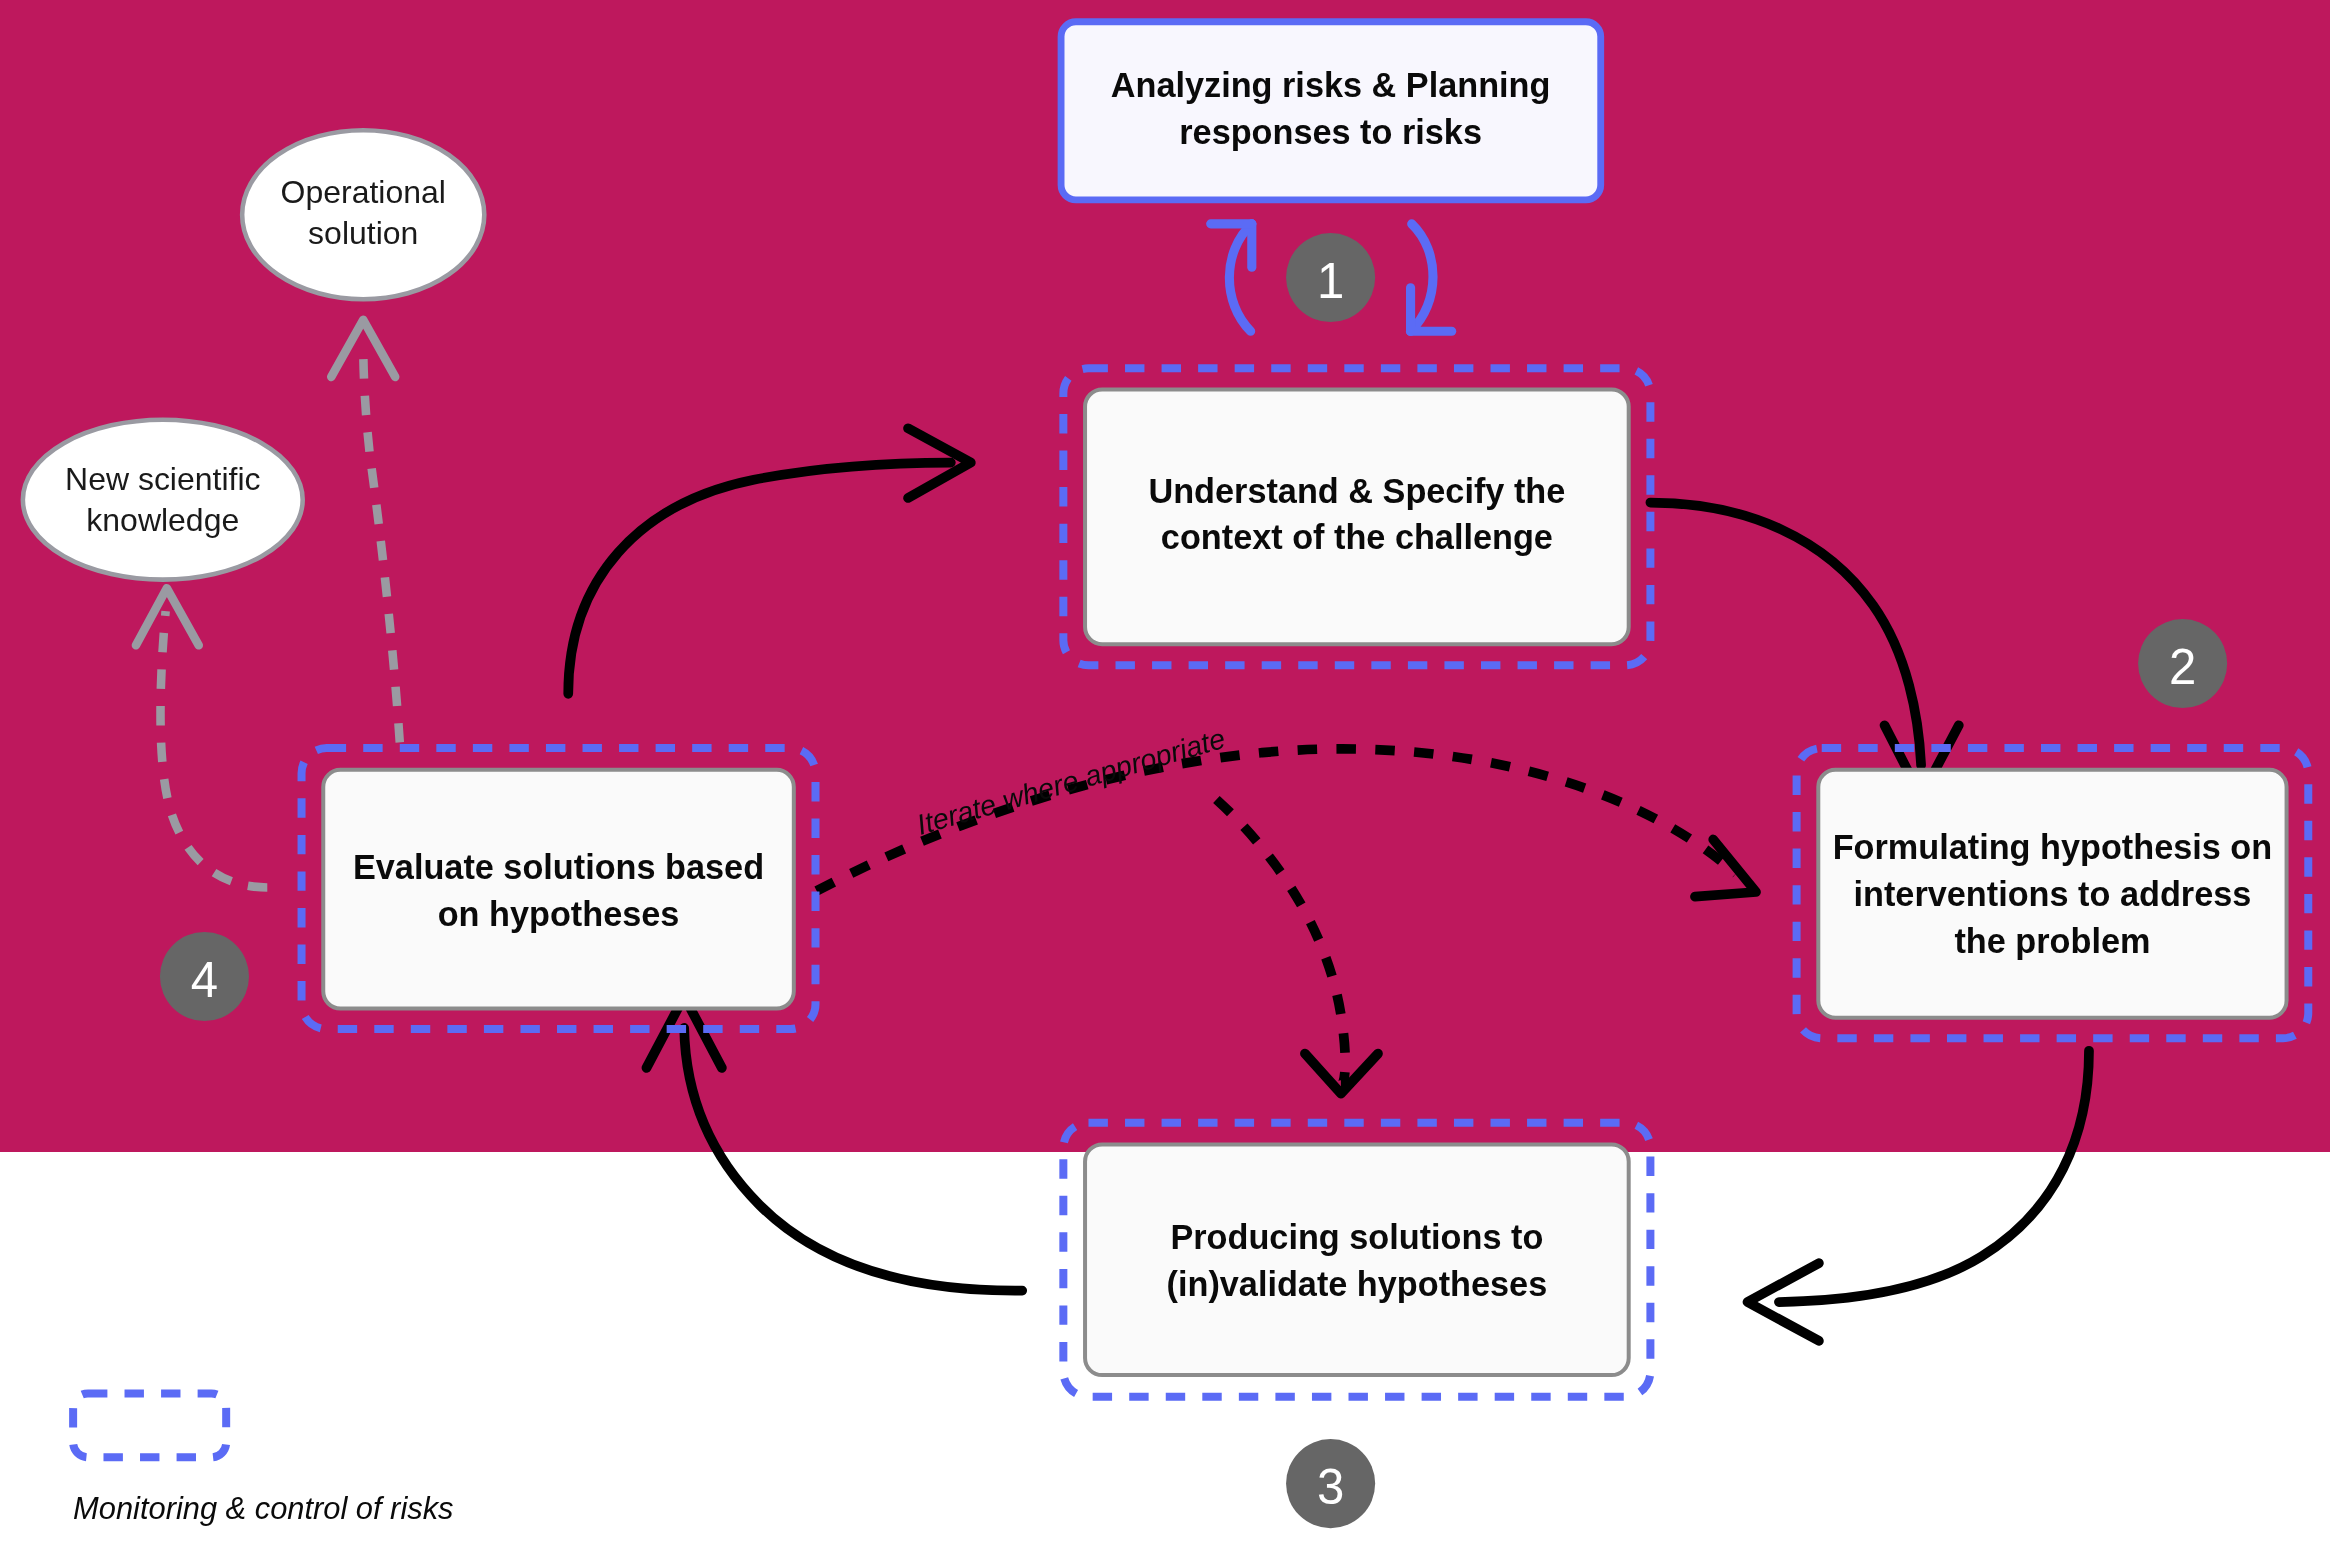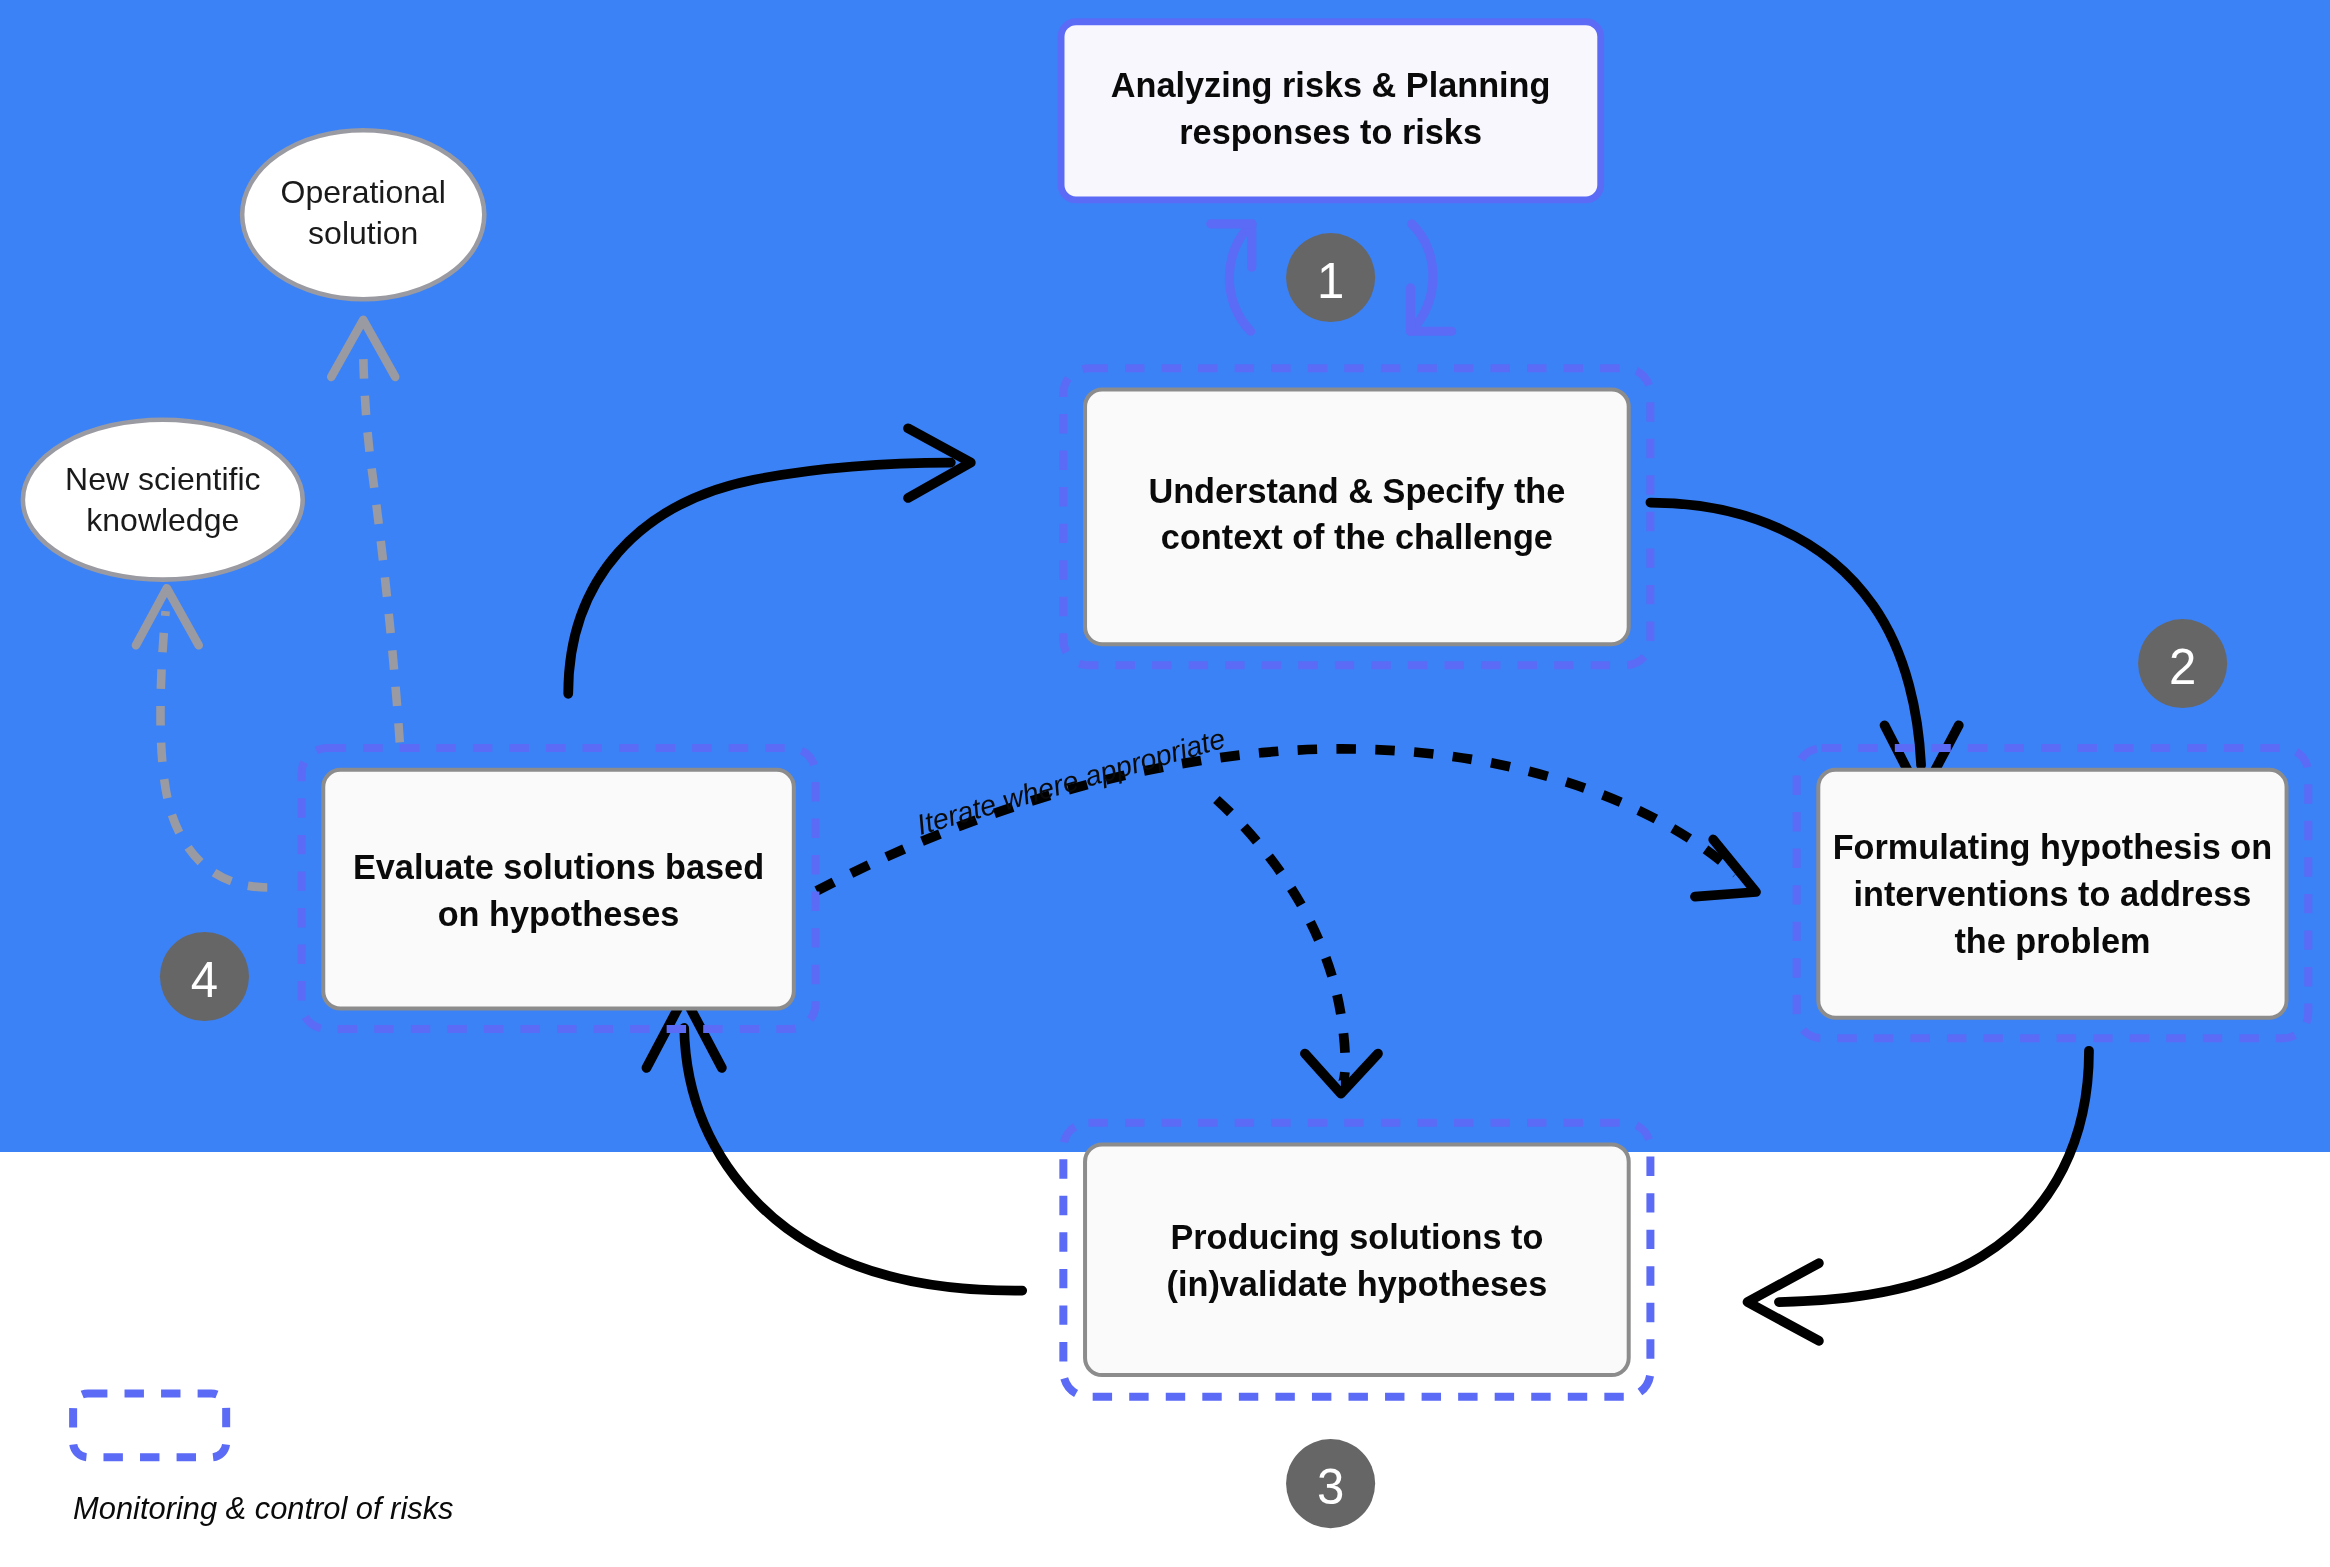--- a/index.html
+++ b/index.html
@@ -2,21 +2,21 @@
 <html style="font-size:9.1px"><head>
 <meta charset="utf-8">
 <title>Research cycle diagram</title>
 <style>
   html,body{margin:0;padding:0;background:#ffffff;}
   body{
     width:2330px;height:1567px;
     font-family:"Liberation Sans", sans-serif;
     overflow:hidden;
   }
-  #stage{position:relative;width:2330px;height:1152px;background:#3b82f6;text-align:right;}
+  #stage{position:relative;width:2330px;height:1152px;background:#be185d;text-align:right;}
   svg.diagram{position:absolute;inset:0;width:2330px;height:1567px;display:block;}
 
   
   .node-inner{
     fill:#fafafa;
     stroke:#8c8c8c;
     stroke-width:7;
   }
   .node-dash{
     fill:none;

